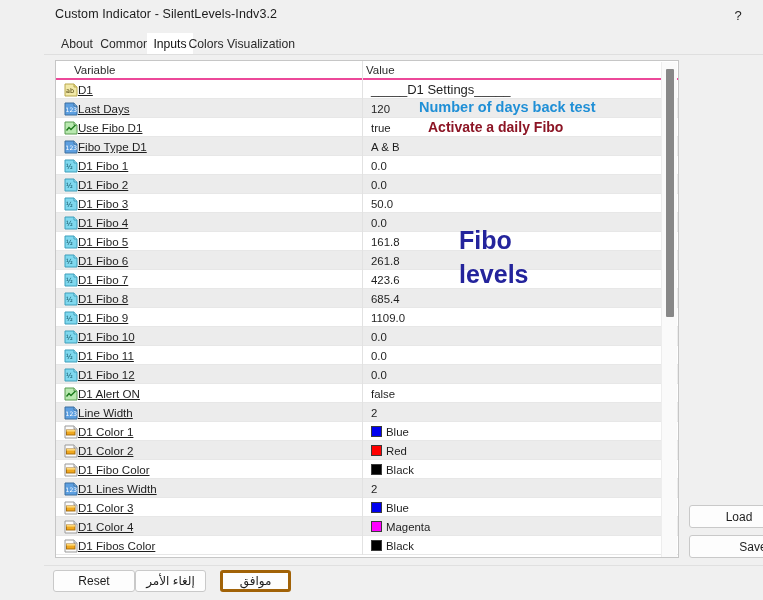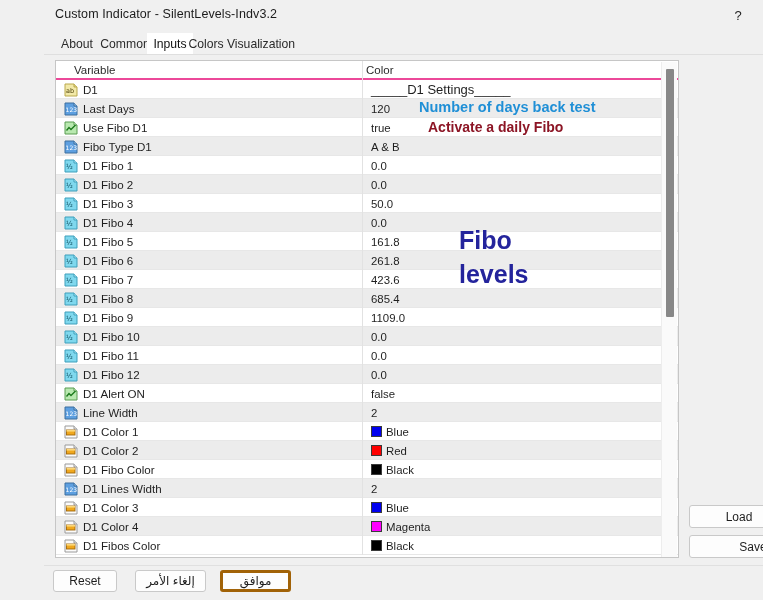--- a/index.html
+++ b/index.html
@@ -62,21 +62,21 @@
   .rows{position:absolute;left:0;top:19px;width:100%;}
   .row{
     position:relative;height:19px;width:622px;box-sizing:border-box;
     border-bottom:1px solid #e7e7e7;
   }
   .row.alt{background:#ececec;}
   .row.plain{background:#ffffff;}
   .row .divider{position:absolute;left:306px;top:0;width:1px;height:19px;background:#e2e2e2;}
   .cell-var{
     position:absolute;left:8px;top:0;height:19px;display:flex;align-items:center;
-    gap:5px;font-size:11.6px;color:#1f1f1f;white-space:nowrap;
+    font-size:11.6px;color:#1f1f1f;white-space:nowrap;text-decoration:underline;
   }
   .cell-val{
     position:absolute;left:315px;top:0;height:19px;display:flex;align-items:center;
     gap:4px;font-size:11.4px;color:#1f1f1f;white-space:nowrap;
   }
   .cell-val.small{font-size:13px;}
 
   
   .ico{width:14px;height:14px;position:relative;flex:0 0 14px;display:block;}
   .ico svg{display:block;}
@@ -118,21 +118,21 @@
   #btn-save{left:645px;top:535px;padding-left:28px;}
 
   
   .footer-sep{position:absolute;left:0;top:565px;width:763px;height:1px;background:#e0e0e0;}
   .botbtn{
     position:absolute;height:22px;
     background:#fdfdfd;border:1px solid #c9c9c9;border-radius:3px;
     font-size:12px;color:#1d1d1d;display:flex;align-items:center;justify-content:center;
     box-sizing:border-box;
   }
-  #btn-reset{left:9px;top:570px;width:64px;}
+  #btn-reset{left:9px;top:570px;width:82px;}
   #btn-cancel{left:91px;top:570px;width:71px;}
   #btn-ok{left:176px;top:570px;width:71px;border:3px solid #a16207;}
   .rtl{direction:rtl;unicode-bidi:bidi-override;}
 </style>
 </head>
 <body>
 
 <div class="window">
 
   <div class="titlebar">
@@ -159,21 +159,21 @@
       <div class="tab" style="left: 175px; width: 72px;">
         <span>Visualization</span>
       </div>
     </div>
   <div class="tabstrip-line"></div>
 
   <div class="grid-wrap">
     <div class="grid-head">
       <div class="head-split"></div>
       <div class="hcell var">Variable</div>
-      <div class="hcell val">Color</div>
+      <div class="hcell val">Value</div>
     </div>
     <div class="rows" id="grid-rows">
         <div class="row plain">
           <div class="divider"></div>
           <div class="cell-var">
             <span class="ico">
               <svg width="14" height="14" viewBox="0 0 14 14">
                 <path d="M1 1h9l3 3v9H1z" fill="#f2e9a8" stroke="#b9a84c" stroke-width="1"></path>
                 <path d="M10 1v3h3" fill="#e0d487" stroke="#b9a84c" stroke-width="1"></path>
                 <text x="2" y="9.5" font-size="6.5" font-family="DejaVu Sans, sans-serif" fill="#4a3d08">ab</text>

